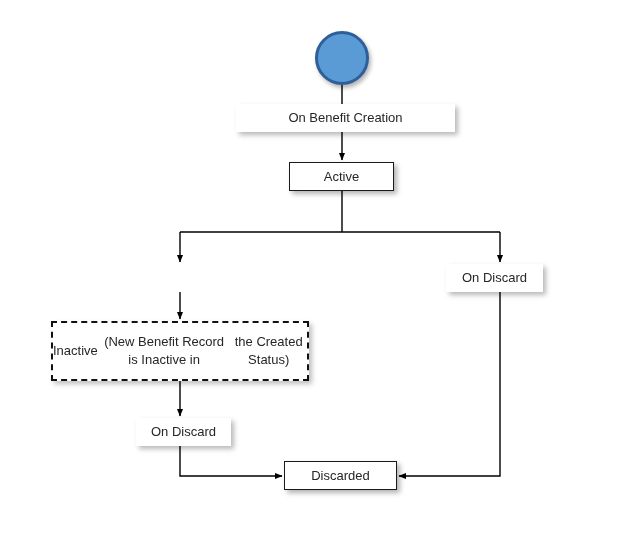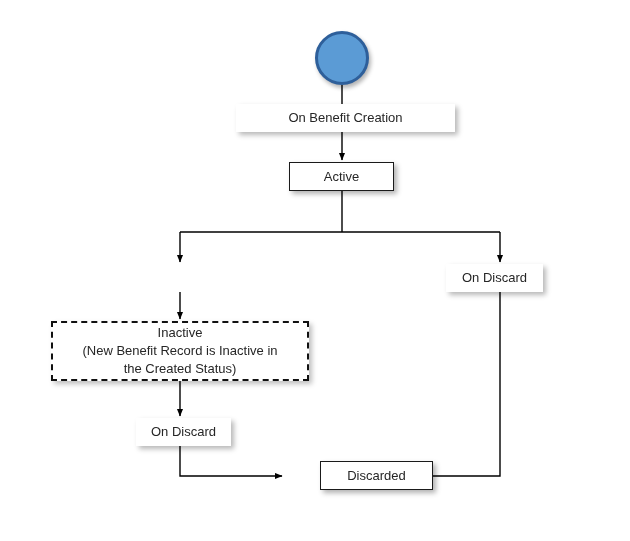--- a/index.html
+++ b/index.html
@@ -59,33 +59,33 @@
   }
   
   .state-box {
     border: 1.5px solid #1a1a1a;
     box-shadow: 3px 3px 5px rgba(0,0,0,0.30);
   }
   
   .dashed-box {
     border: 2px dashed #111111;
     box-shadow: 3px 3px 5px rgba(0,0,0,0.25);
-    flex-direction: column;
+    flex-direction: row;
     line-height: 18px;
     align-items: center;
   }
   .dashed-box .line { display: block; }
 
   #n-on-benefit-creation { left: 236px; top: 104px; width: 219px; height: 28px; }
   #n-active             { left: 289px; top: 162px; width: 105px; height: 29px; }
   #n-on-edit            { left: 139px; top: 264px; width: 89px;  height: 28px; }
   #n-on-discard-right   { left: 446px; top: 264px; width: 97px;  height: 28px; }
   #n-inactive           { left: 51px;  top: 321px; width: 258px; height: 60px; }
   #n-on-discard-left    { left: 136px; top: 418px; width: 95px;  height: 28px; }
-  #n-discarded          { left: 284px; top: 461px; width: 113px; height: 29px; margin-left: 36px; }
+  #n-discarded          { left: 284px; top: 461px; width: 113px; height: 29px; }
 </style>
 </head>
 <body>
 
 <div id="diagram-canvas">
 
   <svg id="edge-layer" viewBox="0 0 630 541" width="630" height="541" xmlns="http://www.w3.org/2000/svg">
     <defs>
       <marker id="arrowhead" markerWidth="9" markerHeight="9" refX="7.4" refY="3.2" orient="auto" markerUnits="userSpaceOnUse">
         <path d="M0,0 L8,3.2 L0,6.4 z" fill="#000000"></path>

